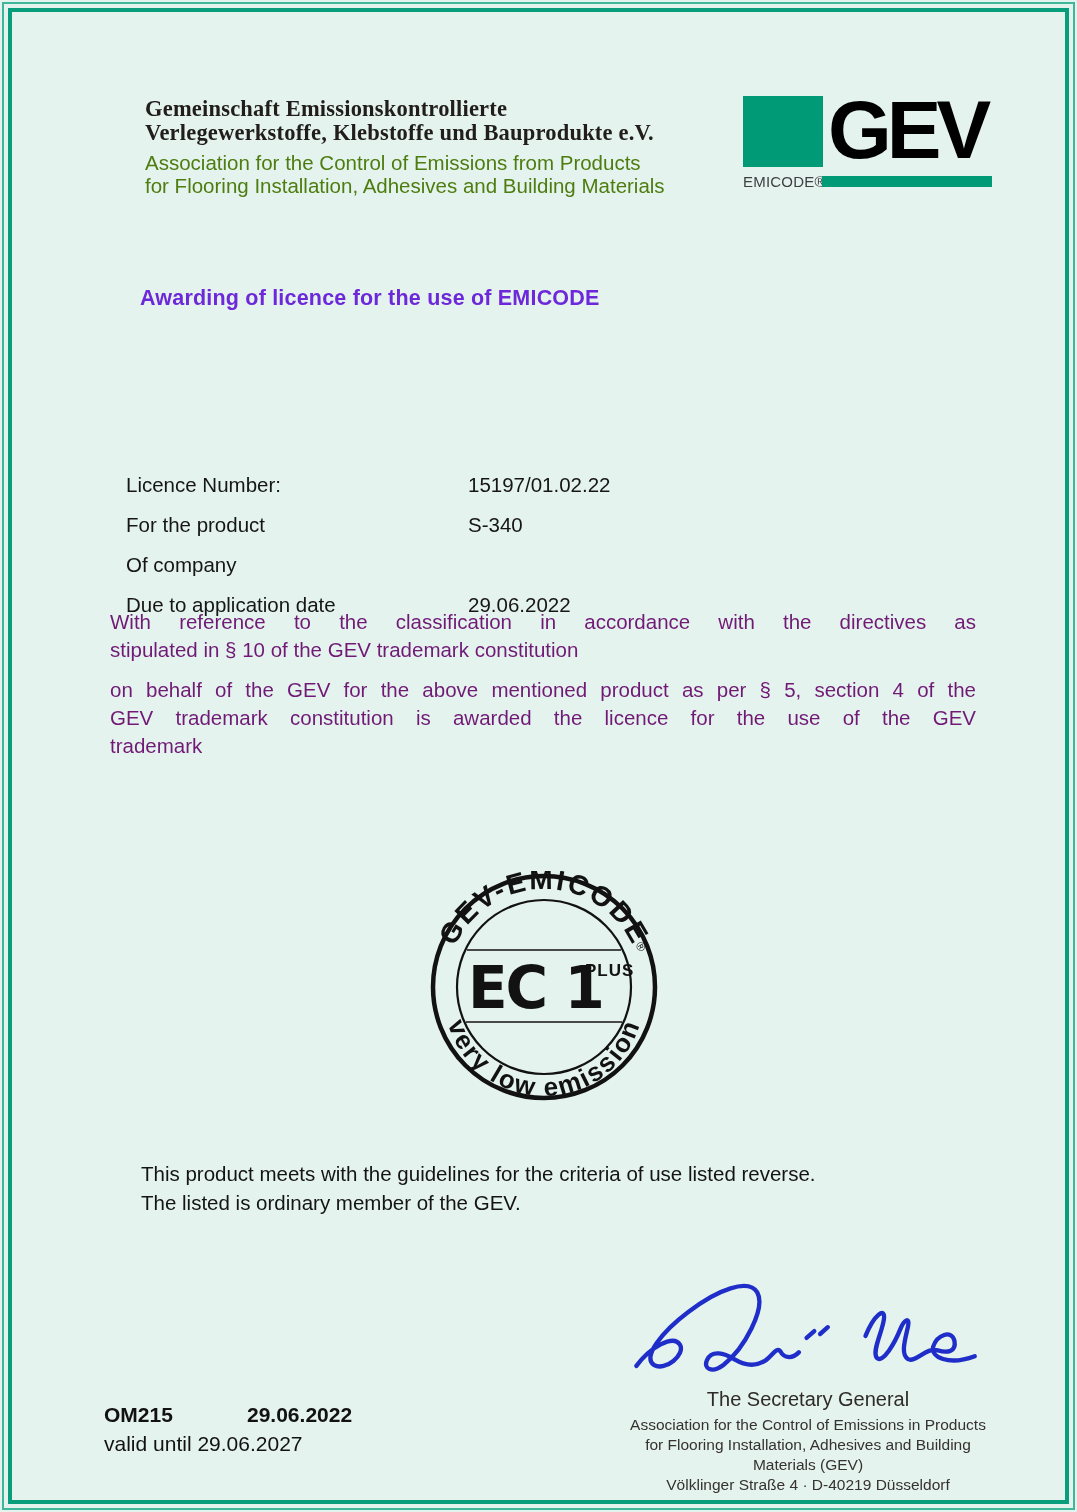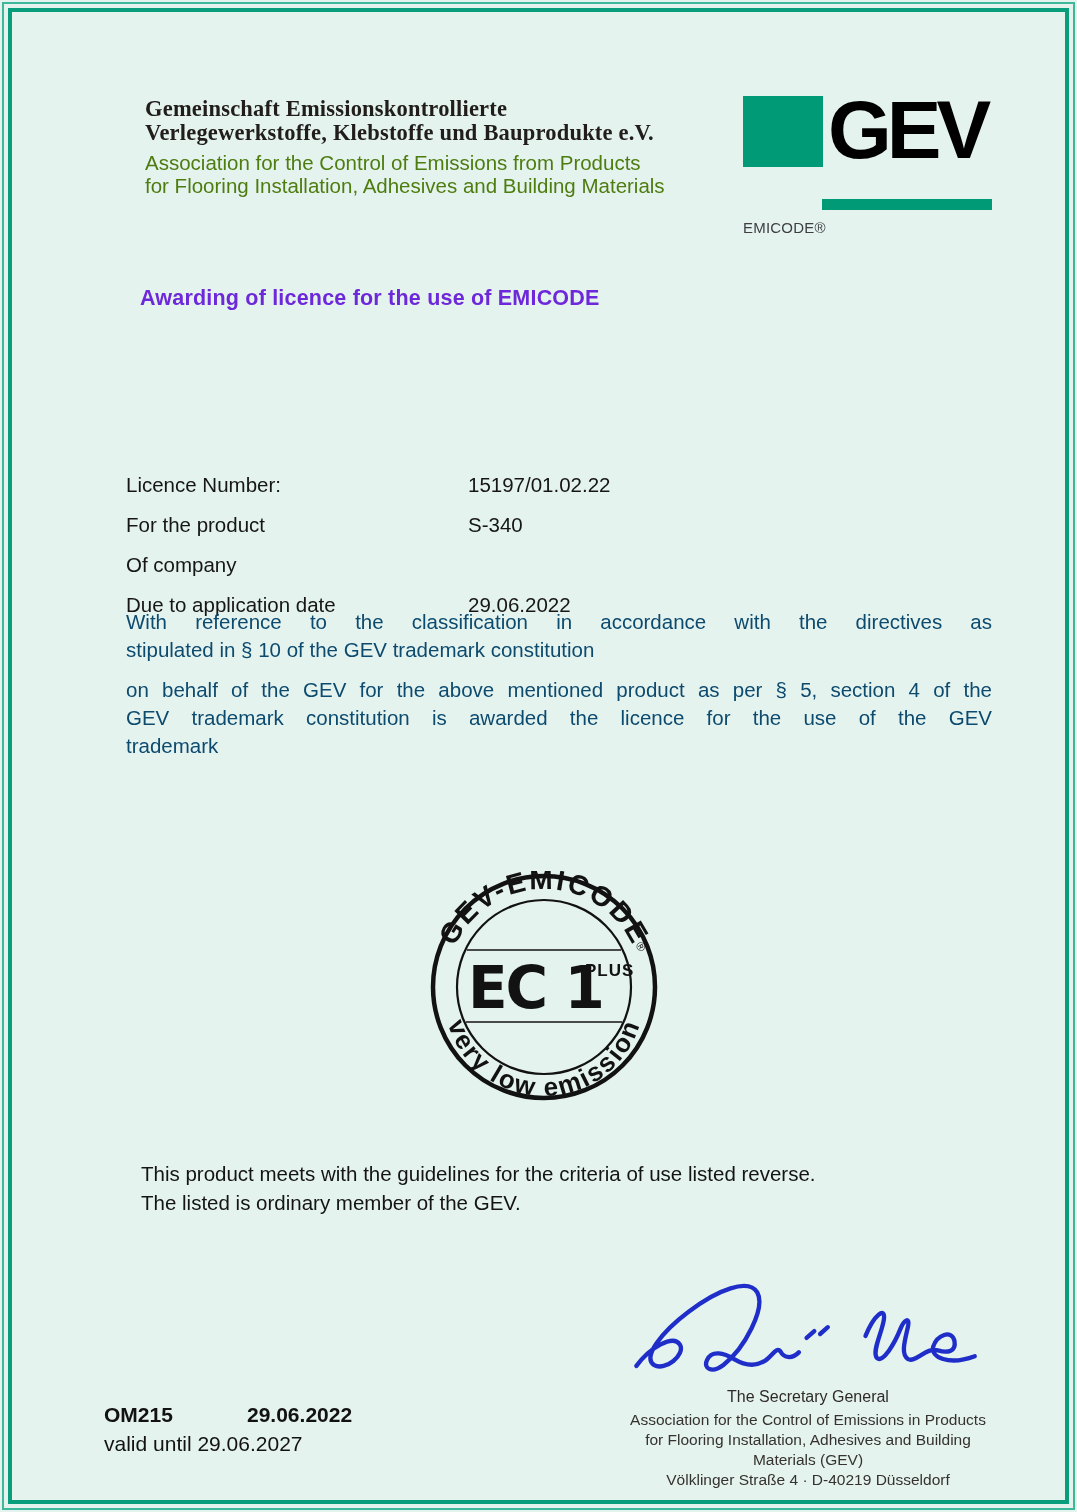--- a/index.html
+++ b/index.html
@@ -22,54 +22,54 @@
   .org-en.first { margin-top:8px; }
 
   .gev-logo { position:absolute; left:743px; top:96px; width:249px; }
   .logo-row1 { display:flex; height:72px; }
   .logo-square { width:80px; height:71px; background:#009a76; }
   .gev-word {
     font-size:82px; line-height:68px; font-weight:600;
     color:#000000; letter-spacing:-5px; margin-left:5px;
   }
   .logo-row2 { display:flex; align-items:center; margin-top:5px; }
-  .emicode-label { font-size:15px; color:#3e3e40; width:79px; letter-spacing:0.2px;margin-top:46px; }
+  .emicode-label { font-size:15px; color:#3e3e40; width:79px; letter-spacing:0.2px; }
   .logo-bar { flex:1; height:11px; background:#009a76; }
 
   
   .doc-title {
     position:absolute; left:140px; top:286px;
     font-size:21.5px; font-weight:bold; color:#6d28d9; letter-spacing:0.2px;
   }
 
   
   .details { position:absolute; left:126px; top:441px; width:870px;margin-top:32px; }
   .detail-row { display:flex; margin-bottom:16px; }
   .detail-label { width:342px; font-size:20.5px; line-height:24px; }
   .detail-value { font-size:20.5px; line-height:24px; }
 
   
-  .paras { position:absolute; left:126px; top:608px; width:866px;
-           font-size:20.5px; line-height:28px; color:#0c4a6e; }
+  .paras { position:absolute; left:110px; top:608px; width:866px;
+           font-size:20.5px; line-height:28px; color:#701a75; }
   .para { margin:0 0 12px 0; }
   .jfull { text-align:justify; text-align-last:justify; }
   .jlast { text-align:left; }
 
   
   .seal { position:absolute; left:428px; top:871px; width:232px; height:232px; }
   .seal svg text { fill:#121212; }
 
   
   .statement { position:absolute; left:141px; top:1160px;
                font-size:20.5px; line-height:28.5px; color:#141414; }
 
   
   .sign-block { position:absolute; left:622px; top:1276px; width:372px; text-align:center; }
   .sign-svg { display:block; }
-  .sec-general { font-size:16px; color:#2e2b28; margin-top:-4px; }
+  .sec-general { font-size:20px; color:#2e2b28; margin-top:-4px; }
   .sig-small { font-size:15.5px; line-height:20px; color:#35322f; }
   .sig-small.first { margin-top:4px; }
 
   
   .footer-left { position:absolute; left:104px; top:1400px; font-size:21px; line-height:29px; color:#121212; }
   .footer-line1 { font-weight:bold; }
   .doc-code { display:inline-block; width:143px; }
 </style>
 </head>
 <body>

